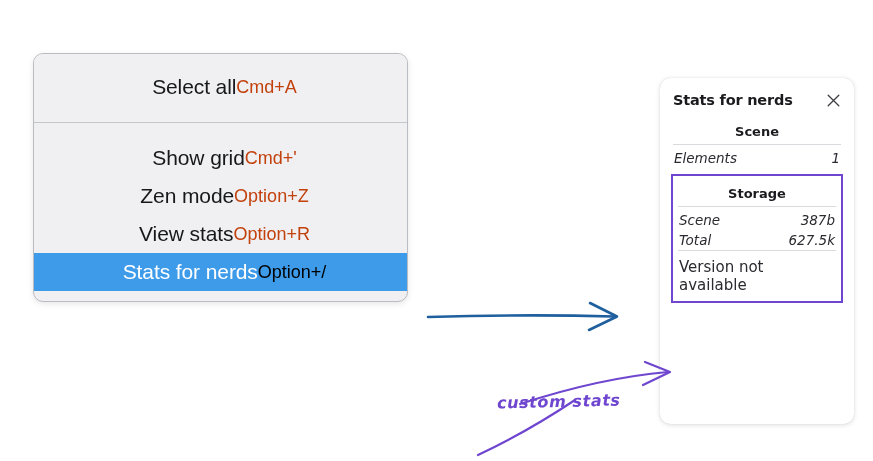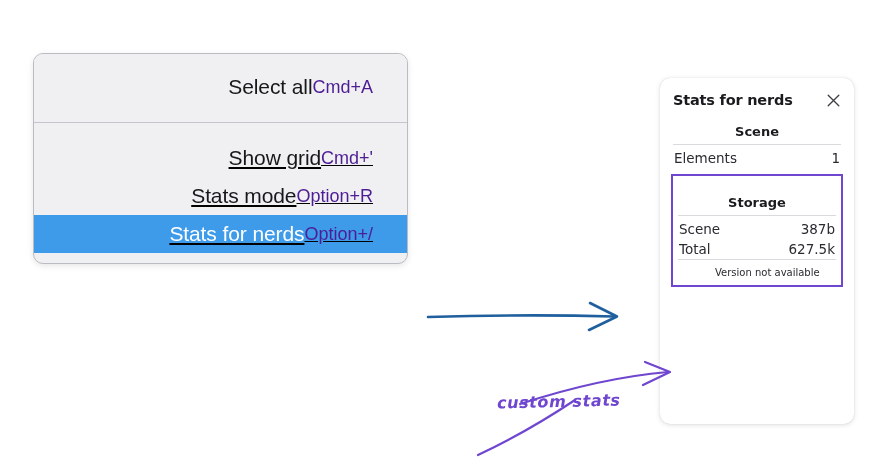--- a/index.html
+++ b/index.html
@@ -26,55 +26,55 @@
     background: #f0f0f2;
     border: 1px solid #b9bcc2;
     border-radius: 10px;
     box-shadow: 0 2px 6px rgba(0,0,0,0.10);
     overflow: hidden;
     padding-bottom: 10px;
   }
 
   .menu-group { background: #f0f0f2; }
   .menu-group.group-top { padding: 14px 0 16px 0; }
-  .menu-group.group-main { padding-top: 16px; text-decoration: underline; }
+  .menu-group.group-main { padding-top: 16px; }
 
   .menu-separator {
     height: 1px;
     background: #c3c6cc;
     width: 100%;
   }
 
   .menu-item {
     display: flex;
     align-items: center;
-    justify-content: flex-end;
+    justify-content: center;
     padding: 0 34px 0 42px;
     height: 38px;
     cursor: default;
   }
 
   .menu-item .mi-label {
     font-size: 21px;
     color: #17181b;
     letter-spacing: -0.1px;
     white-space: nowrap;
   }
 
   .menu-item .mi-shortcut {
     font-size: 18px;
-    color: #4c1d95;
+    color: #c2410c;
     white-space: nowrap;
   }
 
   .menu-item.is-selected {
     background: #3e9bea;
   }
   .menu-item.is-selected .mi-label { color: #ffffff; }
-  .menu-item.is-selected .mi-shortcut { color: #4c1d95; }
+  .menu-item.is-selected .mi-shortcut { color: #000000; }
 
   
   .stats-panel {
     position: absolute;
     left: 660px;
     top: 78px;
     width: 194px;
     height: 346px;
     background: #ffffff;
     border-radius: 10px;
@@ -118,36 +118,36 @@
     margin: 0 2px 3px 2px;
   }
 
   .sp-row {
     display: flex;
     align-items: center;
     justify-content: space-between;
     padding: 2px 3px 2px 3px;
     font-size: 13.5px;
     color: #2a2a30;
+    font-style: italic;
   }
   .sp-row .r-key { color: #2a2a30; }
   .sp-row .r-val { color: #2a2a30; }
 
   .sp-fullrow {
     padding: 4px 3px 2px 3px;
-    font-size: 10px;
+    font-size: 15px;
     color: #2a2a30;
-    margin-left: 36px;
   }
 
   
   .sp-boxed {
     border: 2px solid #6f46cf;
     margin: 6px 0 0 0;
-    padding: 15px 3px 5px 3px;
+    padding: 6px 3px 5px 3px;
   }
   .sp-boxed .sp-section-title { padding-top: 4px; }
 
   
   .annotations {
     position: absolute;
     left: 0; top: 0;
     width: 873px; height: 461px;
     pointer-events: none;
   }
@@ -179,21 +179,25 @@
   </div>
 
   <div class="menu-separator"></div>
 
   <div class="menu-group group-main">
     <div class="menu-item">
       <span class="mi-label">Show grid</span>
       <span class="mi-shortcut">Cmd+'</span>
     </div>
     <div class="menu-item">
-      <span class="mi-label">Stats mode</span>
+      <span class="mi-label">Zen mode</span>
+      <span class="mi-shortcut">Option+Z</span>
+    </div>
+    <div class="menu-item">
+      <span class="mi-label">View stats</span>
       <span class="mi-shortcut">Option+R</span>
     </div>
     <div class="menu-item is-selected">
       <span class="mi-label">Stats for nerds</span>
       <span class="mi-shortcut">Option+/</span>
     </div>
   </div>
 
 </div>
 

